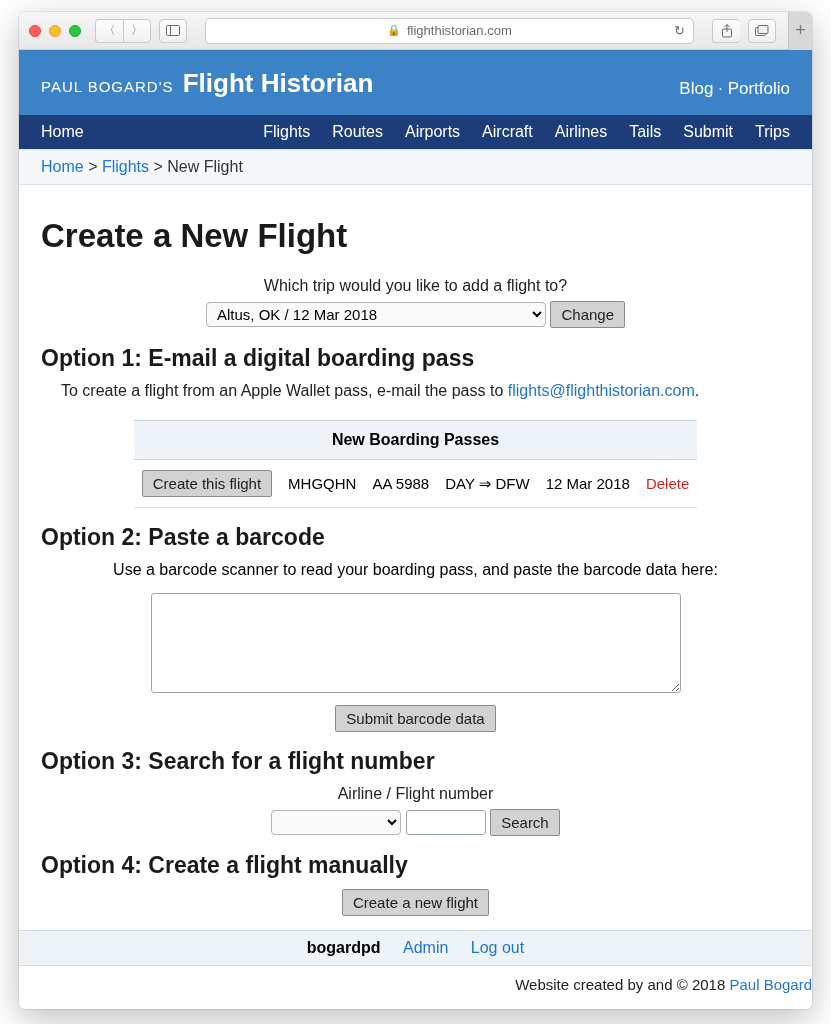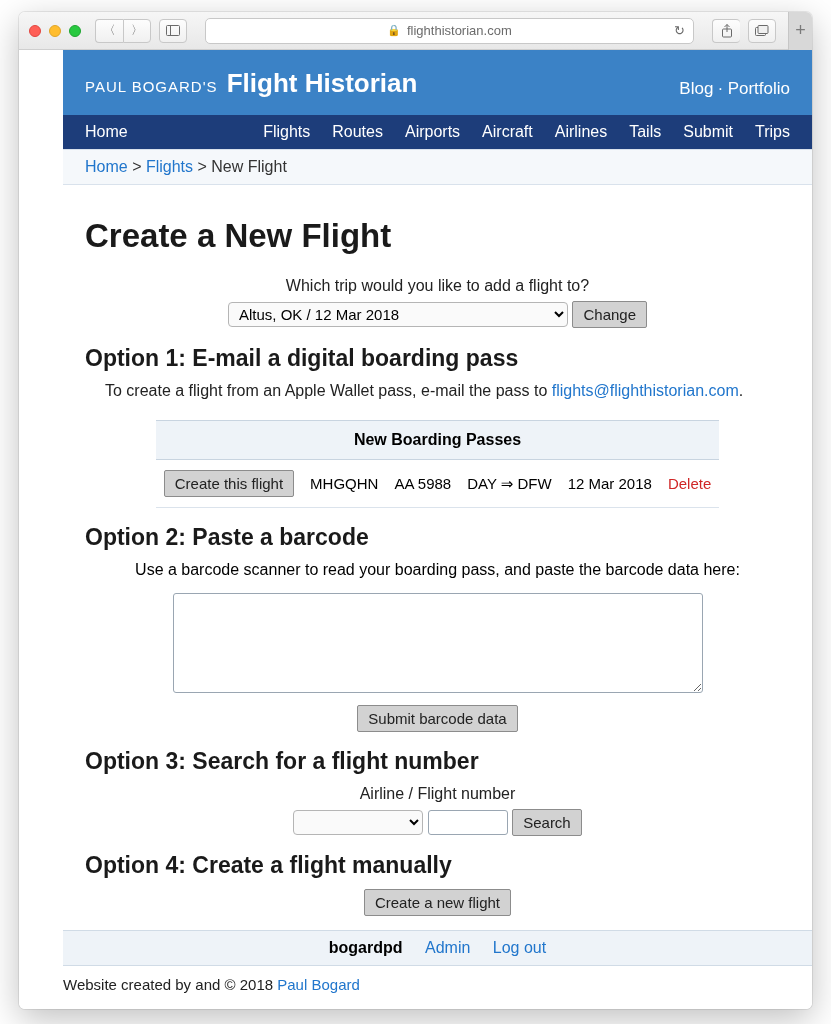--- a/index.html
+++ b/index.html
@@ -61,21 +61,21 @@
   .newtab {
     width: 24px; height: 38px;
     background: #d8d8d8;
     border-left:1px solid #c6c6c6;
     display:flex; align-items:center; justify-content:center;
     color:#7a7a7a; font-size:18px;
     margin-left:4px; margin-right:-10px;
   }
 
   
-  .page { background:#fff;padding-left:44px; }
+  .page { background:#fff; }
   .header-band {
     background: #3b82c6;
     color:#fff;
     padding: 18px 22px 16px;
     display:flex; justify-content:space-between; align-items:flex-end;
   }
   .brand { font-size: 15px; letter-spacing:1px; }
   .brand .main { font-size: 26px; font-weight:600; letter-spacing:0; margin-left:4px;}
   .header-links a { color:#fff; text-decoration:none; font-size:17px;}
   .nav-band {
@@ -163,21 +163,21 @@
     background:#eef3f8;
     border-top:1px solid #d0dbe6;
     border-bottom:1px solid #d0dbe6;
     padding: 8px 22px;
     font-size:16px;
     margin-top: 14px;
     text-align: center;
   }
   .footer-bar a { color:#2176cc; text-decoration:none; margin-left:18px;}
   .footer-bar .user { font-weight:700; }
-  .copyright { text-align:left; font-size:15px; padding:10px 0 16px; color:#222;}
+  .copyright { text-align:right; font-size:15px; padding:10px 0 16px; color:#222;}
   .copyright a { color:#2176cc; text-decoration:none;}
   .lock { font-size:11px; }
 </style>
 </head>
 <body>
 
 <div class="browser-window">
 
   <div class="titlebar">
     <div class="traffic-lights">

